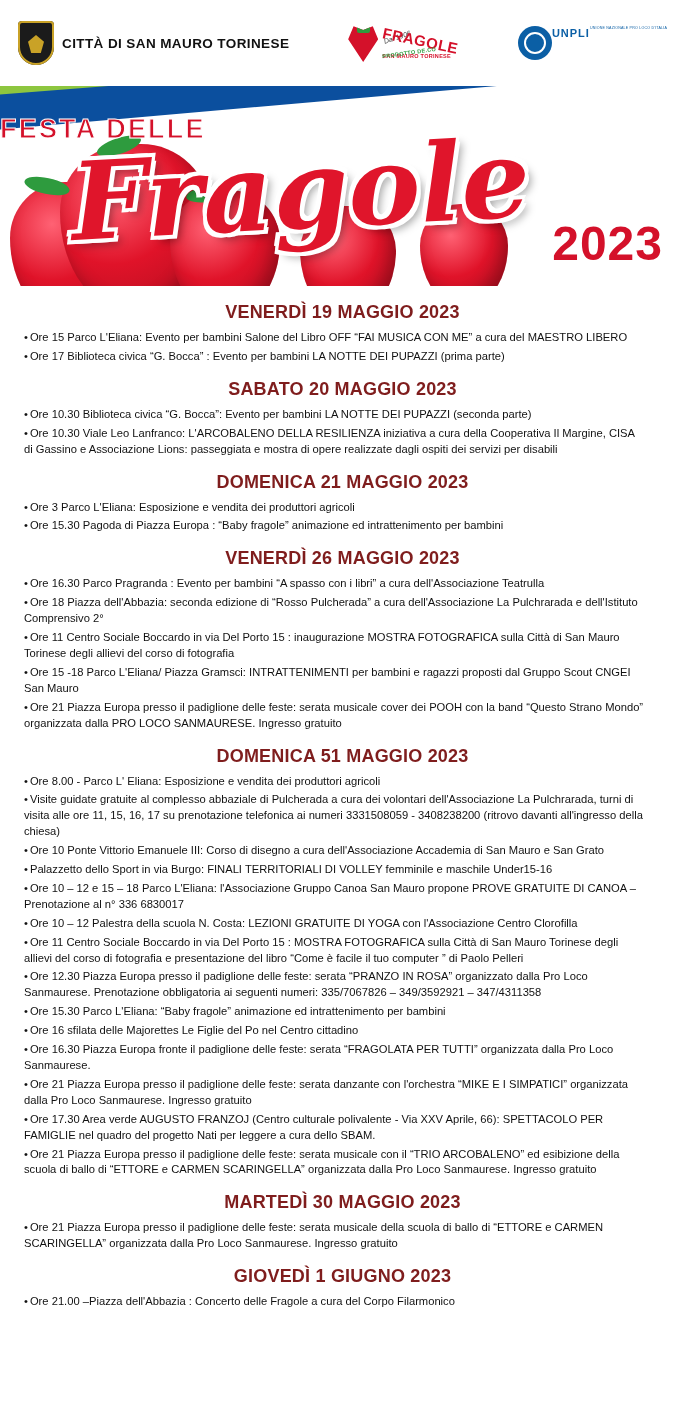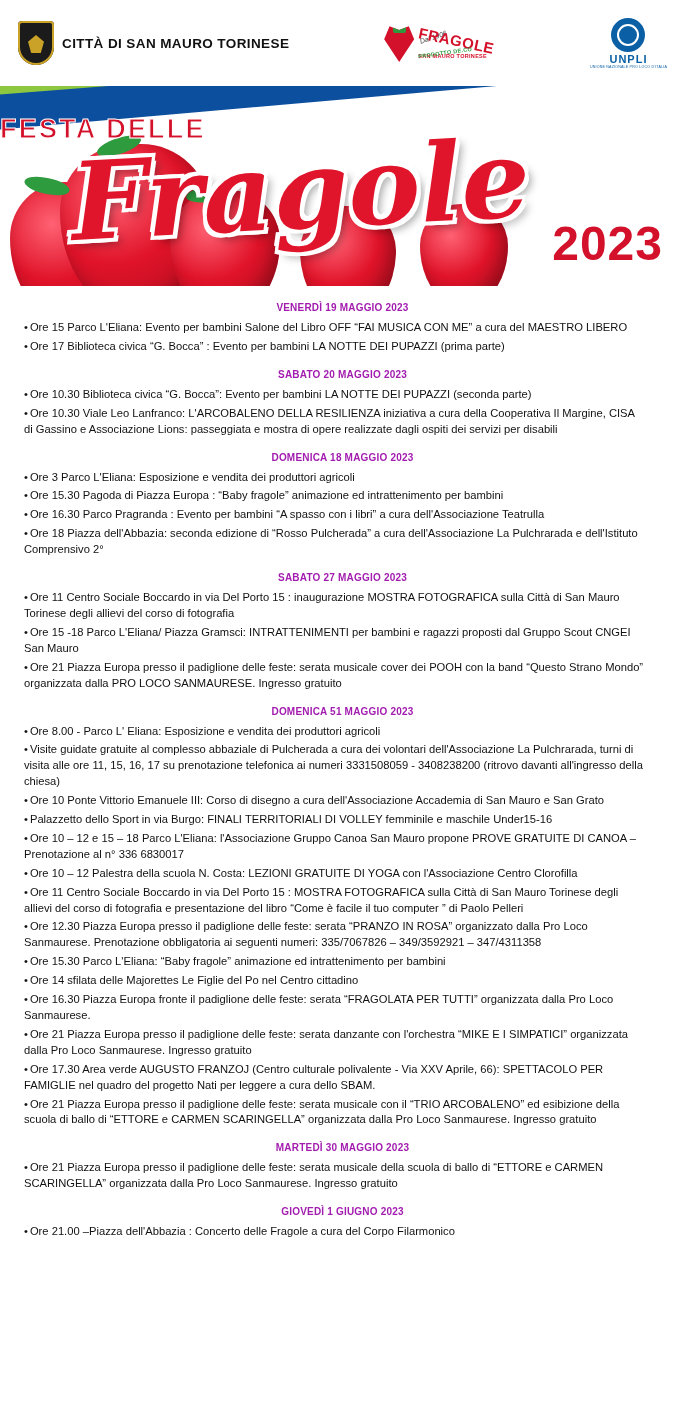--- a/index.html
+++ b/index.html
@@ -53,21 +53,21 @@
   }
   .fragole-logo .berry:after{
     content:"";position:absolute;top:0;left:28%;width:44%;height:9px;
     background:#2e9b3e;border-radius:2px;
   }
   .logo-text{line-height:1.02;text-align:left;}
   .logo-text .l1{font-size:7px;font-style:italic;color:#444;}
   .logo-text .l2{font-size:15px;font-weight:bold;color:#d4112a;letter-spacing:.5px;}
   .logo-text .l3{font-size:5.5px;font-weight:bold;color:#2e9b3e;letter-spacing:.3px;}
   .logo-text .l4{font-size:5.5px;font-weight:bold;color:#d4112a;letter-spacing:.3px;}
-  .logo-right{display:flex;flex-direction:column;align-items:center;}
+  .logo-right{display:flex;flex-direction:row;}
   .unpli-badge{
     width:34px;height:34px;border-radius:50%;
     background:#0b5fa5;position:relative;
   }
   .unpli-badge:after{
     content:"";position:absolute;inset:6px;border-radius:50%;
     border:2px solid #fff;
   }
   .unpli-text{font-size:11px;font-weight:bold;color:#0b5fa5;letter-spacing:1px;margin-top:1px;}
   .unpli-sub{font-size:3.6px;color:#0b5fa5;letter-spacing:.2px;}
@@ -140,23 +140,23 @@
     z-index:4;
   }
 
   
   .content{
     padding:12px 24px 26px 24px;
     box-sizing:border-box;
   }
   .day-head{
     text-align:center;
-    color:#a21caf;
+    color:#7f1d1d;
     font-weight:bold;
-    font-size:10px;
+    font-size:18px;
     margin:14px 0 7px 0;
     letter-spacing:.2px;
   }
   .day-head:first-child{margin-top:4px;}
   .entry{
     font-size:11.2px;
     line-height:1.42;
     margin:0 16px 3px 0;
     text-align:left;
     color:#111;
@@ -216,43 +216,43 @@
   <div class="content">
 
     <div class="day-head">VENERDÌ 19 MAGGIO 2023</div>
     <p class="entry">Ore 15  Parco L'Eliana: Evento per bambini Salone del Libro OFF “FAI MUSICA CON ME” a cura del MAESTRO LIBERO</p>
     <p class="entry">Ore 17 Biblioteca civica “G. Bocca” : Evento per bambini LA NOTTE DEI PUPAZZI (prima parte)</p>
 
     <div class="day-head">SABATO 20 MAGGIO 2023</div>
     <p class="entry">Ore 10.30  Biblioteca civica “G. Bocca”: Evento per bambini LA NOTTE DEI PUPAZZI (seconda parte)</p>
     <p class="entry">Ore 10.30  Viale Leo Lanfranco: L'ARCOBALENO DELLA RESILIENZA iniziativa a cura della Cooperativa Il Margine, CISA di Gassino e Associazione Lions: passeggiata e mostra di opere realizzate dagli ospiti dei servizi per disabili</p>
 
-    <div class="day-head">DOMENICA 18 MAGGIO 2023</div>
+    <div class="day-head">DOMENICA 21 MAGGIO 2023</div>
     <p class="entry">Ore 3  Parco L'Eliana: Esposizione e vendita dei produttori agricoli</p>
     <p class="entry">Ore 15.30 Pagoda di Piazza Europa : “Baby fragole” animazione ed intrattenimento per bambini</p>
 
+    <div class="day-head">VENERDÌ 26 MAGGIO 2023</div>
     <p class="entry">Ore 16.30 Parco Pragranda :  Evento per bambini “A spasso con i libri” a cura dell'Associazione Teatrulla</p>
     <p class="entry">Ore 18 Piazza dell'Abbazia: seconda edizione di “Rosso Pulcherada” a cura dell'Associazione La Pulchrarada e dell'Istituto Comprensivo 2°</p>
 
-    <div class="day-head">SABATO 27 MAGGIO 2023</div>
     <p class="entry">Ore 11 Centro Sociale Boccardo in via Del Porto 15 : inaugurazione MOSTRA FOTOGRAFICA sulla Città di San Mauro Torinese degli allievi del corso di fotografia</p>
     <p class="entry">Ore 15 -18 Parco L'Eliana/ Piazza Gramsci: INTRATTENIMENTI per bambini e ragazzi proposti dal  Gruppo Scout CNGEI San Mauro</p>
     <p class="entry">Ore 21 Piazza Europa presso il padiglione delle feste: serata musicale cover dei POOH con la band “Questo  Strano Mondo” organizzata dalla PRO LOCO SANMAURESE. Ingresso gratuito</p>
 
     <div class="day-head">DOMENICA 51 MAGGIO 2023</div>
     <p class="entry">Ore 8.00 -  Parco L' Eliana: Esposizione e vendita dei produttori agricoli</p>
     <p class="entry">Visite guidate gratuite al complesso abbaziale di Pulcherada a cura dei volontari dell'Associazione La Pulchrarada, turni di visita alle ore 11, 15, 16, 17 su prenotazione telefonica ai numeri 3331508059 - 3408238200 (ritrovo davanti all'ingresso della chiesa)</p>
     <p class="entry">Ore 10 Ponte Vittorio Emanuele III:  Corso di disegno a cura dell'Associazione Accademia di San Mauro e San Grato</p>
     <p class="entry">Palazzetto dello Sport in via Burgo: FINALI TERRITORIALI DI VOLLEY femminile e maschile Under15-16</p>
     <p class="entry">Ore 10 – 12 e 15 – 18 Parco L'Eliana: l'Associazione Gruppo Canoa San Mauro propone PROVE GRATUITE DI CANOA – Prenotazione al n° 336 6830017</p>
     <p class="entry">Ore 10 – 12 Palestra della scuola N. Costa: LEZIONI GRATUITE DI YOGA con l'Associazione Centro Clorofilla</p>
     <p class="entry">Ore 11 Centro Sociale Boccardo in via Del Porto 15 : MOSTRA FOTOGRAFICA sulla Città di San Mauro Torinese degli allievi del corso di fotografia e presentazione del  libro “Come è facile il tuo computer ” di Paolo Pelleri</p>
     <p class="entry">Ore 12.30 Piazza Europa presso il padiglione delle feste: serata “PRANZO IN ROSA” organizzato dalla Pro Loco Sanmaurese. Prenotazione obbligatoria ai seguenti numeri: 335/7067826 – 349/3592921 – 347/4311358</p>
     <p class="entry">Ore 15.30 Parco L'Eliana: “Baby fragole” animazione ed intrattenimento per bambini</p>
-    <p class="entry">Ore 14  sfilata delle Majorettes Le Figlie del Po nel Centro cittadino</p>
+    <p class="entry">Ore 16  sfilata delle Majorettes Le Figlie del Po nel Centro cittadino</p>
     <p class="entry">Ore 16.30 Piazza Europa fronte il padiglione delle feste: serata “FRAGOLATA PER TUTTI” organizzata dalla Pro Loco Sanmaurese.</p>
     <p class="entry">Ore  21 Piazza Europa presso il padiglione delle feste: serata danzante con l'orchestra   “MIKE E I SIMPATICI” organizzata dalla Pro Loco Sanmaurese. Ingresso gratuito</p>
 
     <p class="entry">Ore 17.30 Area verde AUGUSTO FRANZOJ (Centro culturale polivalente - Via XXV Aprile, 66): SPETTACOLO PER FAMIGLIE  nel quadro del progetto Nati per leggere a cura dello SBAM.</p>
     <p class="entry">Ore 21 Piazza Europa presso il padiglione delle feste: serata musicale con il “TRIO ARCOBALENO”  ed esibizione della scuola di ballo di “ETTORE e CARMEN SCARINGELLA” organizzata dalla Pro Loco Sanmaurese. Ingresso gratuito</p>
 
     <div class="day-head">MARTEDÌ 30 MAGGIO 2023</div>
     <p class="entry">Ore 21 Piazza Europa presso il padiglione delle feste: serata musicale della scuola di ballo di “ETTORE e CARMEN SCARINGELLA” organizzata dalla Pro Loco Sanmaurese. Ingresso gratuito</p>
 
     <div class="day-head">GIOVEDÌ 1 GIUGNO 2023</div>

